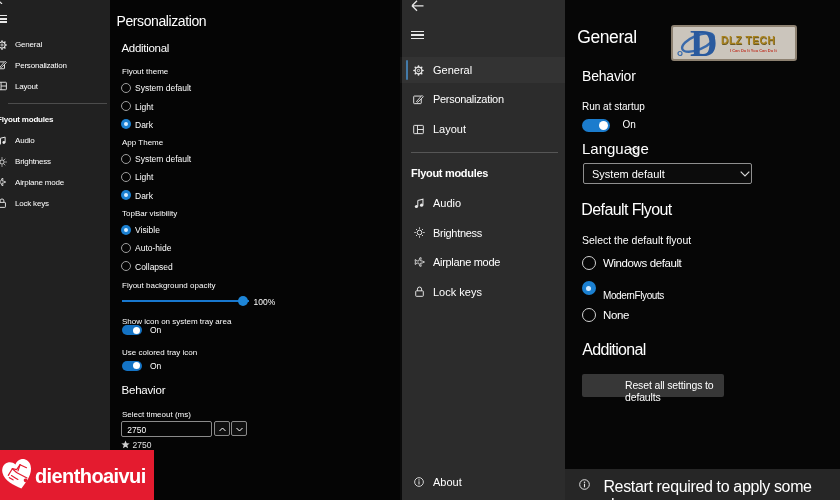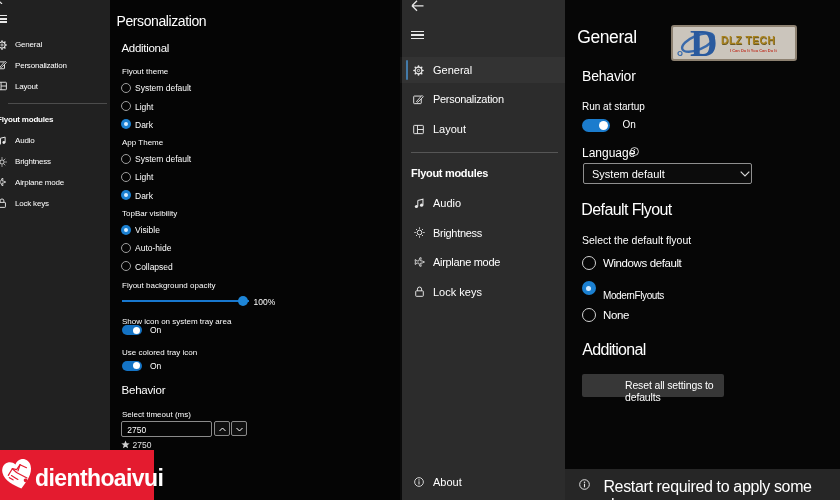--- a/index.html
+++ b/index.html
@@ -221,21 +221,21 @@
     </svg>
     <div class="abs w" style="left:33px; top:475.5px; font-size:11px;">About</div>
   </div>
 
   <div class="abs" id="rightpanel" style="left:565px; top:0; width:275px; height:500px; background:#060606; overflow:hidden;">
     <div class="abs w" style="left:12.2px; top:26.8px; font-size:17.5px; letter-spacing:-0.4px;">General</div>
     <div class="abs w" style="left:17px; top:68px; font-size:14px; letter-spacing:-0.2px;">Behavior</div>
     <div class="abs w" style="left:17px; top:100.5px; font-size:10px;">Run at startup</div>
     <div class="abs tog-b" style="left:17.4px; top:118.8px;"></div>
     <div class="abs w" style="left:57.5px; top:119px; font-size:10px;">On</div>
-    <div class="abs w" style="left:17px; top:146px; font-size:12px;">Language</div>
+    <div class="abs w" style="left:17px; top:140px; font-size:15px;">Language</div>
     <svg class="abs" style="left:64.5px; top:146.5px;" width="9" height="9" viewBox="0 0 16 16">
       <circle cx="8" cy="8" r="7" stroke="#e8e8e8" stroke-width="1.6" fill="none"></circle>
       <circle cx="8" cy="4.6" r="1.2" fill="#e8e8e8"></circle>
       <rect x="7.1" y="6.8" width="1.8" height="5.2" fill="#e8e8e8"></rect>
     </svg>
     <div class="abs" style="left:18px; top:162.9px; width:169px; height:21.4px; border:1.5px solid #8f8f8f; border-radius:2px; background:#0c0c0c;">
       <div class="abs w" style="left:8px; top:4px; font-size:11px;">System default</div>
       <svg class="abs" style="left:156px; top:7px;" width="10" height="6" viewBox="0 0 10 6">
           <path d="M0.7 0.7 L5 5 L9.3 0.7" stroke="#d8d8d8" stroke-width="1.2" fill="none"></path>
         </svg>
@@ -272,21 +272,21 @@
         <path d="M17 33 C 10.5 27.5 2.5 21.5 2.5 13 C 2.5 8 6.2 4.5 10.3 4.5 C 13.1 4.5 15.6 6 17 8.3 C 18.4 6 20.9 4.5 23.7 4.5 C 27.8 4.5 31.5 8 31.5 13 C 31.5 21.5 23.5 27.5 17 33 Z" fill="#fff"></path>
         <g stroke="#e41b2f" stroke-width="1.2" fill="none" stroke-linecap="round" stroke-linejoin="round">
           <path d="M7.5 17 L13 11.5 L17 13.5 L21.5 9.5 L27 14"></path>
           <path d="M13 11.5 L16.2 16.2 M21.5 9.5 L18 15"></path>
           <path d="M16.5 16.5 L25 24"></path>
           <path d="M8 19.5 L11 22.5 M10.5 18 L14 21.5 M13 20.5 L15.8 23.3"></path>
         </g>
         <circle cx="23" cy="26" r="1.8" fill="#e41b2f"></circle>
       </g>
     </svg>
-    <div class="abs" style="left:35px; top:14.5px; font-size:23px; font-weight:bold; color:#fff; letter-spacing:-0.6px;">dienthoaivui</div>
+    <div class="abs" style="left:35px; top:14.5px; font-size:20px; font-weight:bold; color:#fff; letter-spacing:-0.6px;">dienthoaivui</div>
   </div>
 
   <div class="abs" id="dlzlogo" style="left:671px; top:25px; width:126px; height:36px; background:#cbc5bc;
        border:2px solid #8d8171; border-radius:3px; overflow:hidden;">
     <svg class="abs" style="left:0; top:0;" width="122" height="32" viewBox="0 0 122 32">
       <ellipse cx="25" cy="15.5" rx="17" ry="7" fill="none" stroke="#3a6aab" stroke-width="2.4" transform="rotate(-23 25 15.5)"></ellipse>
       <text x="17" y="29" font-family="Liberation Serif, serif" font-weight="bold" font-size="38" fill="#2a5a9e">D</text>
       <circle cx="7" cy="26.5" r="2" fill="none" stroke="#3a6aab" stroke-width="1.2"></circle>
     </svg>
     <div class="abs" style="left:48px; top:6.5px; font-size:10.5px; font-weight:bold; color:#a8811c; letter-spacing:0.3px; text-shadow:0.5px 0.5px 0.5px #6b5a22;">DLZ TECH</div>

